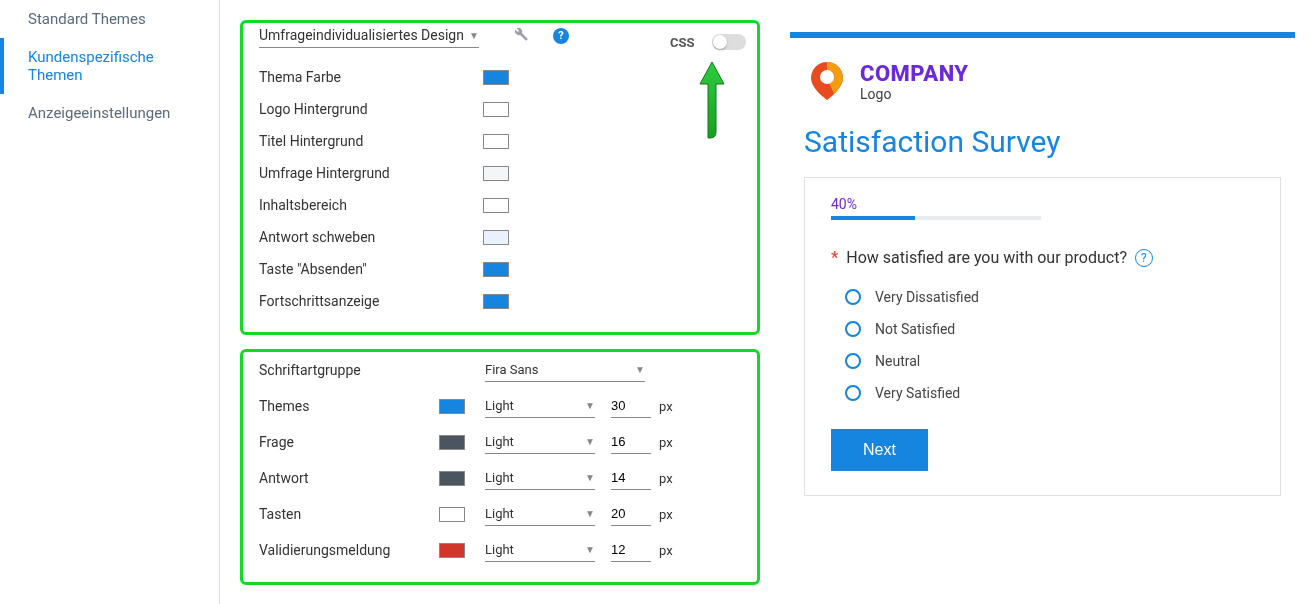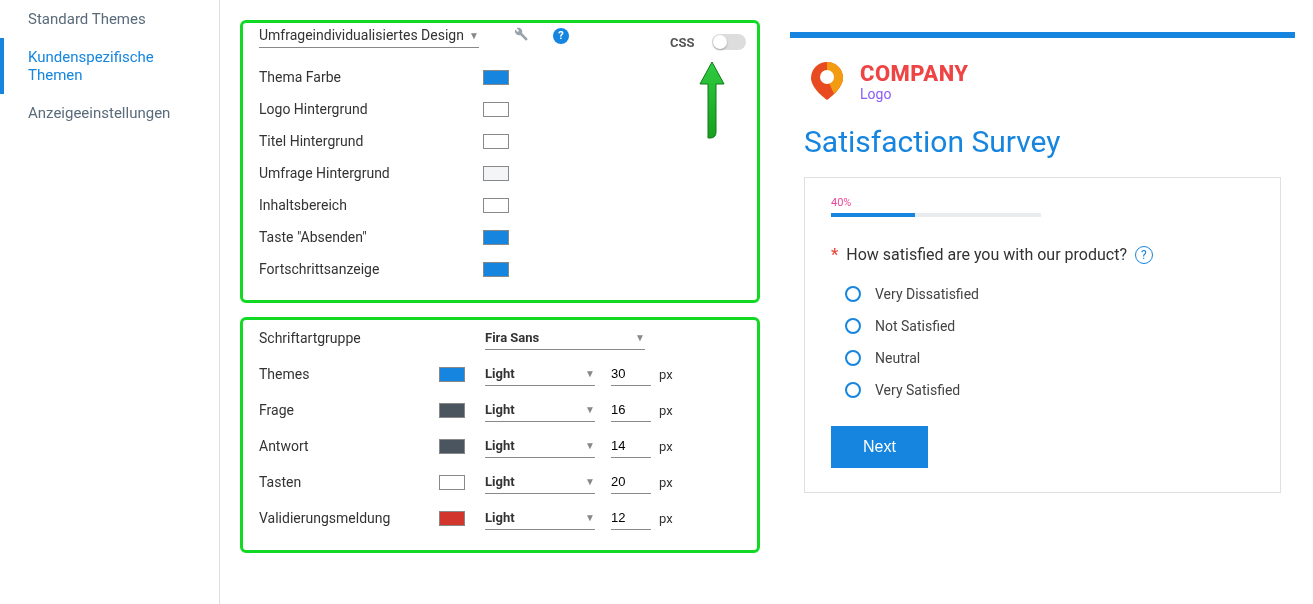--- a/index.html
+++ b/index.html
@@ -107,21 +107,20 @@
   .fselect {
     width: 110px;
     border: none;
     border-bottom: 1px solid #888;
     padding: 4px 0;
     font-size: 13px;
     color: #333;
     cursor: pointer;
     display: flex; justify-content: space-between; align-items: center;
     margin-right: 16px;
-    font-weight: bold;
   }
   .fselect.wide { width: 160px; }
   .fselect .caret { font-size: 10px; color: #888; }
   .fsize {
     width: 40px;
     border: none;
     border-bottom: 1px solid #888;
     text-align: left;
     font-size: 13px;
     padding: 4px 0;
@@ -168,34 +167,34 @@
   .preview {
     position: absolute;
     left: 790px; top: 38px;
     width: 505px;
     background: #fff;
   }
   .logo-area {
     padding: 20px 14px 6px 14px;
     display: flex; align-items: center; gap: 10px;
   }
-  .logo-text .c1 { font-weight: 800; font-size: 22px; letter-spacing: .5px; color:#ef4444;}
-  .logo-text .c2 { font-size: 14px; color: #8b5cf6; }
+  .logo-text .c1 { font-weight: 800; font-size: 22px; letter-spacing: .5px; color:#6d28d9;}
+  .logo-text .c2 { font-size: 14px; color: #404040; }
   .survey-title {
     padding: 14px 14px 18px 14px;
     font-size: 30px;
     color: #1585e0;
     font-weight: 400;
   }
   .survey-card {
     margin: 0 14px 20px 14px;
     border: 1px solid #e0e0e0;
     padding: 18px 26px 24px 26px;
   }
-  .progress-label { font-size: 11px; color: #ec4899; margin-bottom: 4px; }
+  .progress-label { font-size: 14px; color: #6d28d9; margin-bottom: 4px; }
   .progress-bar {
     width: 210px; height: 4px; background: #e9ecef; margin-bottom: 28px;
     position: relative;
   }
   .progress-fill { position: absolute; left:0; top:0; height:100%; background:#1585e0; }
   .question-line {
     display: flex; align-items: center; gap: 8px;
     font-size: 16px; color: #333; margin-bottom: 14px;
   }
   .req { color: #e74c3c; font-weight: bold; }
@@ -258,20 +257,24 @@
           <div class="label">Titel Hintergrund</div>
           <div class="swatch" style="background: rgb(255, 255, 255);"></div>
         </div>
         <div class="row">
           <div class="label">Umfrage Hintergrund</div>
           <div class="swatch" style="background: rgb(244, 245, 246);"></div>
         </div>
         <div class="row">
           <div class="label">Inhaltsbereich</div>
           <div class="swatch" style="background: rgb(255, 255, 255);"></div>
+        </div>
+        <div class="row">
+          <div class="label">Antwort schweben</div>
+          <div class="swatch" style="background: rgb(233, 242, 251);"></div>
         </div>
         <div class="row">
           <div class="label">Taste "Absenden"</div>
           <div class="swatch" style="background: rgb(21, 133, 224);"></div>
         </div>
         <div class="row">
           <div class="label">Fortschrittsanzeige</div>
           <div class="swatch" style="background: rgb(21, 133, 224);"></div>
         </div>
       </div>

